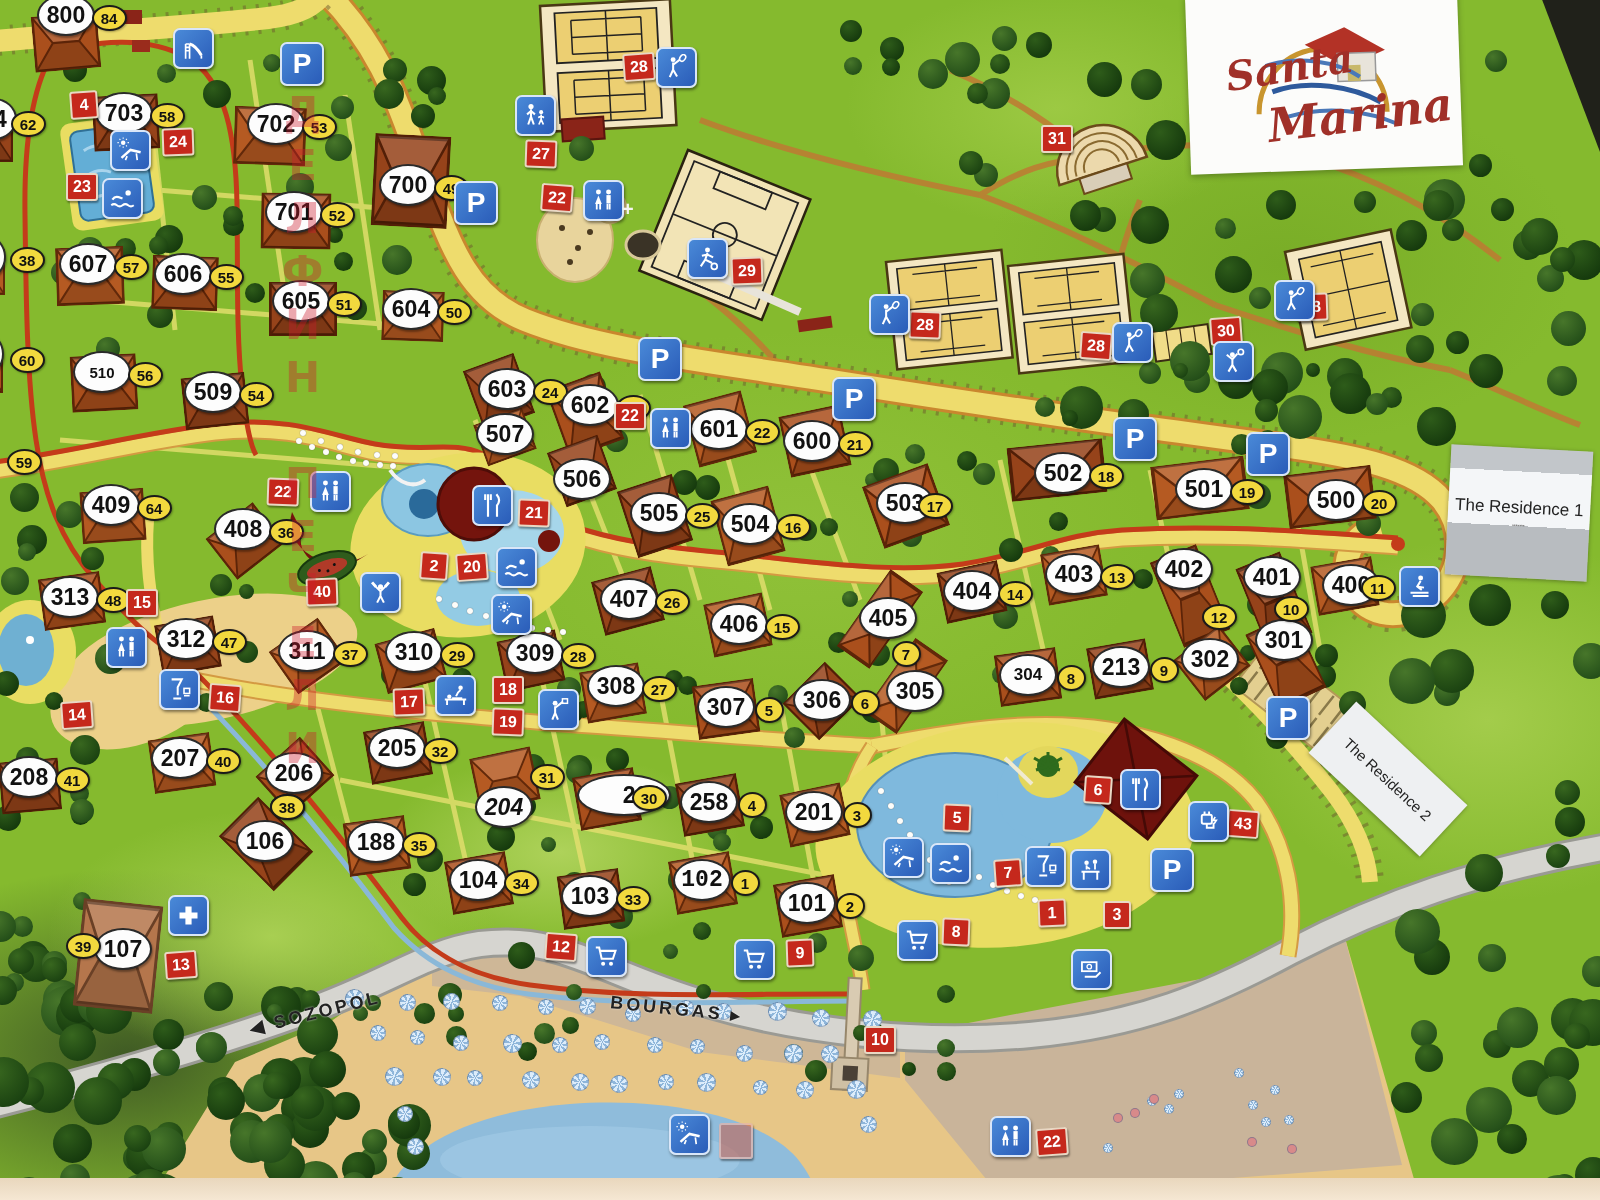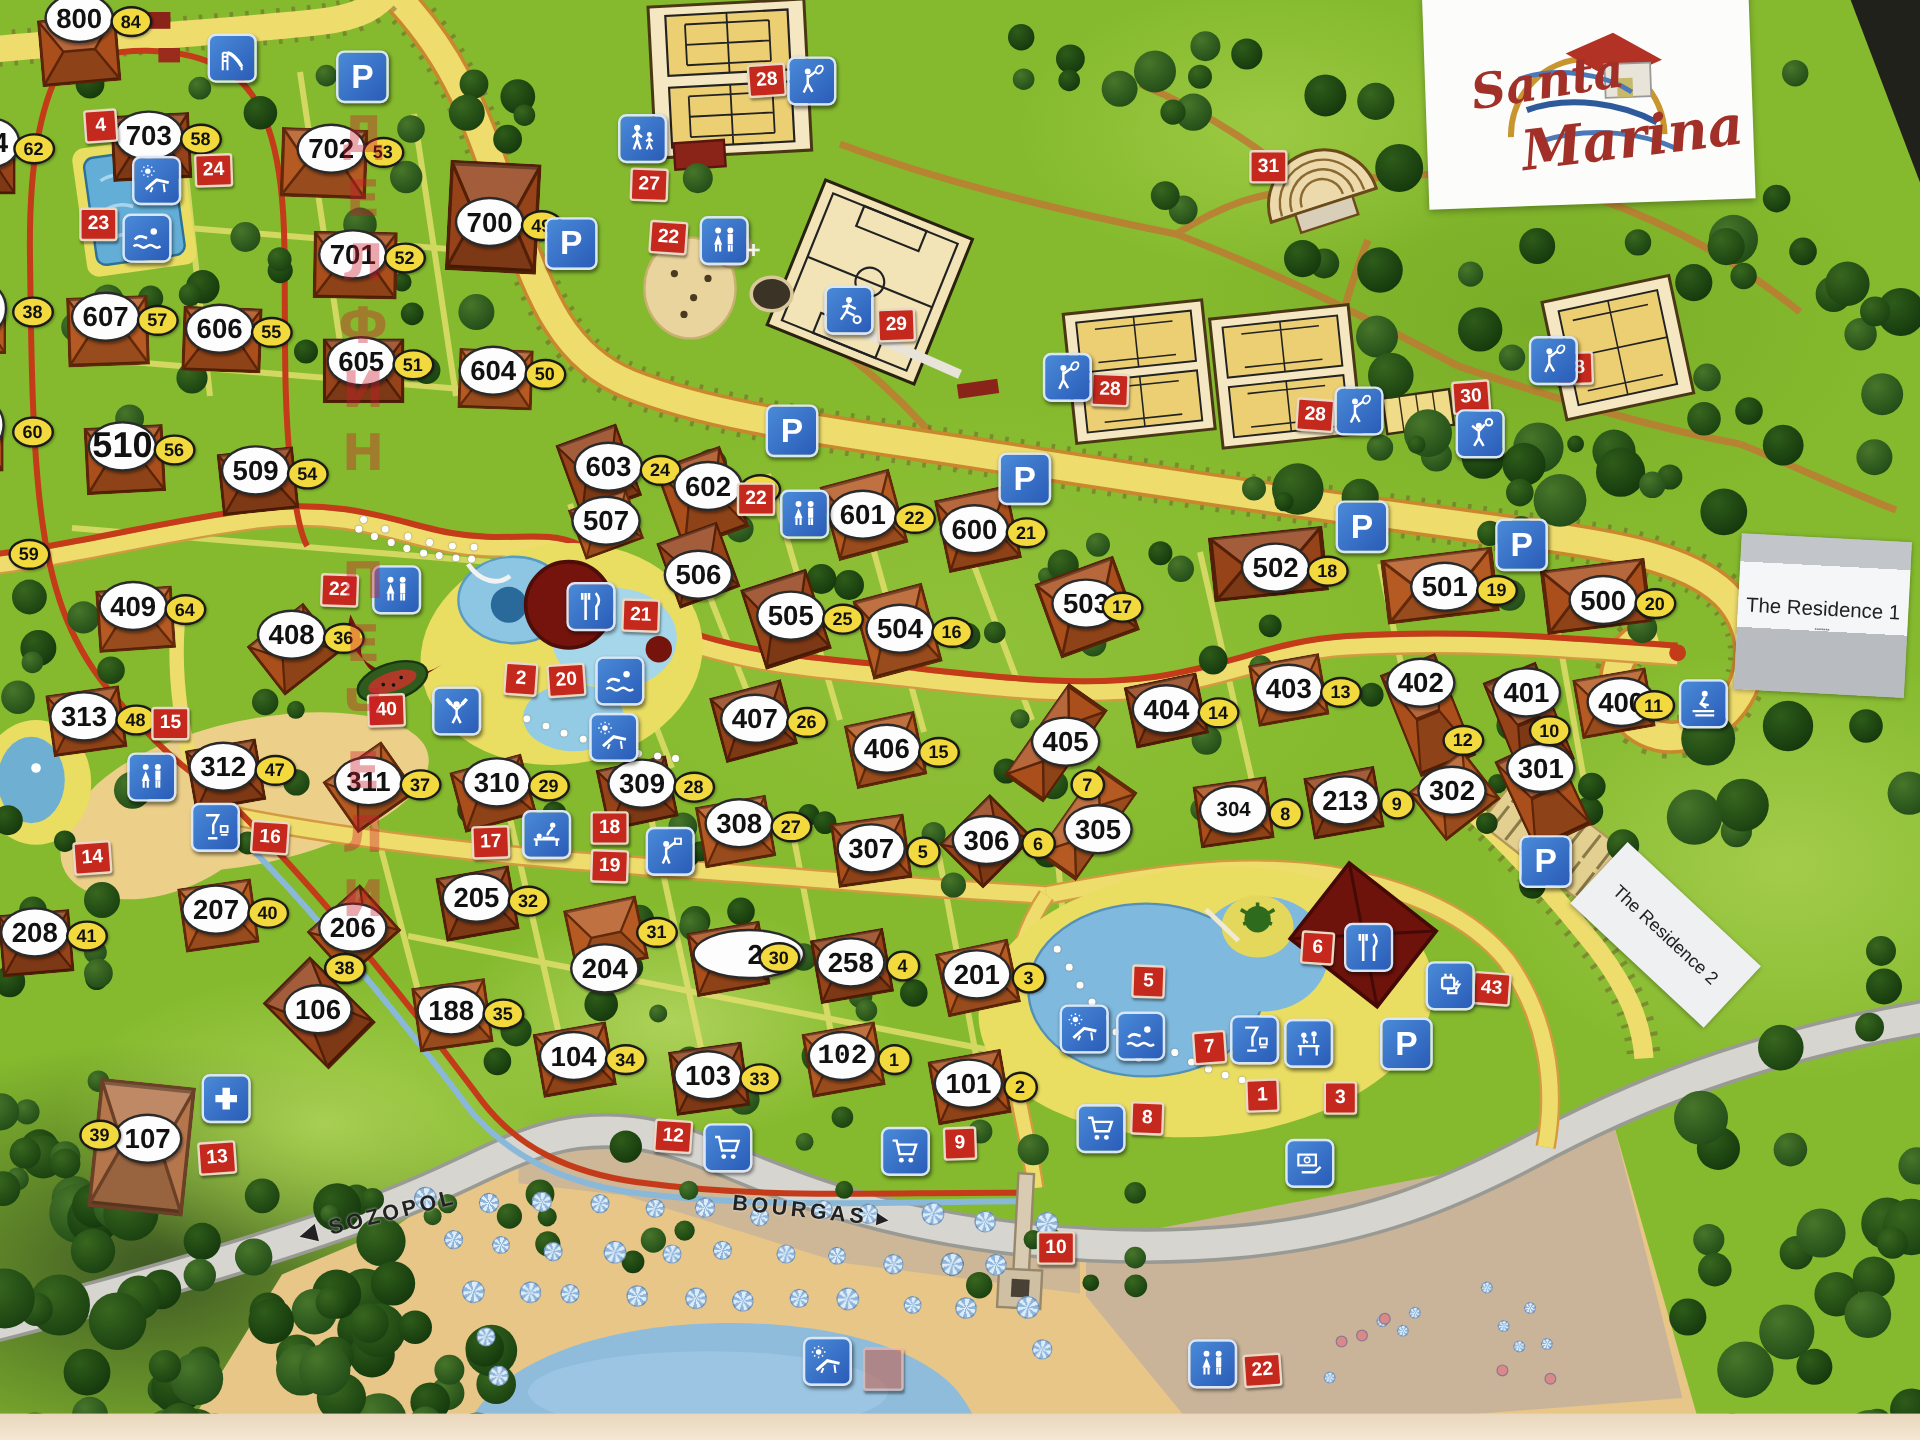--- a/index.html
+++ b/index.html
@@ -1115,21 +1115,21 @@
       <div class="circ" style="left: 379px; top: 164px; width: 54px; height: 38px; font-size: 23px;">700</div>
       <div class="yov" style="left: 433.5px; top: 175px; width: 31px; height: 22px; font-size: 15px;">49</div>
       <div class="circ" style="left: 59px; top: 243px; width: 54px; height: 38px; font-size: 23px;">607</div>
       <div class="yov" style="left: 113.5px; top: 254px; width: 31px; height: 22px; font-size: 15px;">57</div>
       <div class="circ" style="left: 154px; top: 253px; width: 54px; height: 38px; font-size: 23px;">606</div>
       <div class="yov" style="left: 208.5px; top: 264px; width: 31px; height: 22px; font-size: 15px;">55</div>
       <div class="circ" style="left: 272px; top: 280px; width: 54px; height: 38px; font-size: 23px;">605</div>
       <div class="yov" style="left: 326.5px; top: 291px; width: 31px; height: 22px; font-size: 15px;">51</div>
       <div class="circ" style="left: 382px; top: 288px; width: 54px; height: 38px; font-size: 23px;">604</div>
       <div class="yov" style="left: 436.5px; top: 299px; width: 31px; height: 22px; font-size: 15px;">50</div>
-      <div class="circ" style="left: 73px; top: 351px; width: 54px; height: 38px; font-size: 30px;">510</div>
+      <div class="circ" style="left: 73px; top: 351px; width: 54px; height: 38px; font-size: 15px;">510</div>
       <div class="yov" style="left: 127.5px; top: 362px; width: 31px; height: 22px; font-size: 15px;">56</div>
       <div class="circ" style="left: 184px; top: 371px; width: 54px; height: 38px; font-size: 23px;">509</div>
       <div class="yov" style="left: 238.5px; top: 382px; width: 31px; height: 22px; font-size: 15px;">54</div>
       <div class="circ" style="left: 82px; top: 484px; width: 54px; height: 38px; font-size: 23px;">409</div>
       <div class="yov" style="left: 136.5px; top: 495px; width: 31px; height: 22px; font-size: 15px;">64</div>
       <div class="circ" style="left: 214px; top: 508px; width: 54px; height: 38px; font-size: 23px;">408</div>
       <div class="yov" style="left: 268.5px; top: 519px; width: 31px; height: 22px; font-size: 15px;">36</div>
       <div class="circ" style="left: 478px; top: 368px; width: 54px; height: 38px; font-size: 23px;">603</div>
       <div class="yov" style="left: 532.5px; top: 379px; width: 31px; height: 22px; font-size: 15px;">24</div>
       <div class="circ" style="left: 476px; top: 413px; width: 54px; height: 38px; font-size: 23px;">507</div>
@@ -1189,21 +1189,21 @@
       <div class="circ" style="left: 1181px; top: 638px; width: 54px; height: 38px; font-size: 23px;">302</div>
       <div class="circ" style="left: 1255px; top: 619px; width: 54px; height: 38px; font-size: 23px;">301</div>
       <div class="circ" style="left: 0px; top: 756px; width: 54px; height: 38px; font-size: 23px;">208</div>
       <div class="yov" style="left: 54.5px; top: 767px; width: 31px; height: 22px; font-size: 15px;">41</div>
       <div class="circ" style="left: 151px; top: 737px; width: 54px; height: 38px; font-size: 23px;">207</div>
       <div class="yov" style="left: 205.5px; top: 748px; width: 31px; height: 22px; font-size: 15px;">40</div>
       <div class="circ" style="left: 265px; top: 752px; width: 54px; height: 38px; font-size: 23px;">206</div>
       <div class="yov" style="left: 269.5px; top: 794px; width: 31px; height: 22px; font-size: 15px;">38</div>
       <div class="circ" style="left: 368px; top: 727px; width: 54px; height: 38px; font-size: 23px;">205</div>
       <div class="yov" style="left: 422.5px; top: 738px; width: 31px; height: 22px; font-size: 15px;">32</div>
-      <div class="circ" style="left: 475px; top: 786px; width: 54px; height: 38px; font-size: 23px;">204</div>
+      <div class="circ" style="left: 475px; top: 786px; width: 54px; height: 38px; font-size: 23px; font-style: italic;">204</div>
       <div class="yov" style="left: 529.5px; top: 764px; width: 31px; height: 22px; font-size: 15px;">31</div>
       <div class="circ" style="left: 577px; top: 774px; width: 54px; height: 38px; font-size: 23px; padding-left: 36px;">203</div>
       <div class="yov" style="left: 631.5px; top: 785px; width: 31px; height: 22px; font-size: 15px;">30</div>
       <div class="circ" style="left: 680px; top: 781px; width: 54px; height: 38px; font-size: 23px;">258</div>
       <div class="yov" style="left: 737.5px; top: 792px; width: 25px; height: 22px; font-size: 15px;">4</div>
       <div class="circ" style="left: 785px; top: 791px; width: 54px; height: 38px; font-size: 23px;">201</div>
       <div class="yov" style="left: 842.5px; top: 802px; width: 25px; height: 22px; font-size: 15px;">3</div>
       <div class="circ" style="left: 94px; top: 928px; width: 54px; height: 38px; font-size: 23px;">107</div>
       <div class="yov" style="left: 65.5px; top: 933px; width: 31px; height: 22px; font-size: 15px;">39</div>
       <div class="circ" style="left: 236px; top: 820px; width: 54px; height: 38px; font-size: 23px;">106</div>

